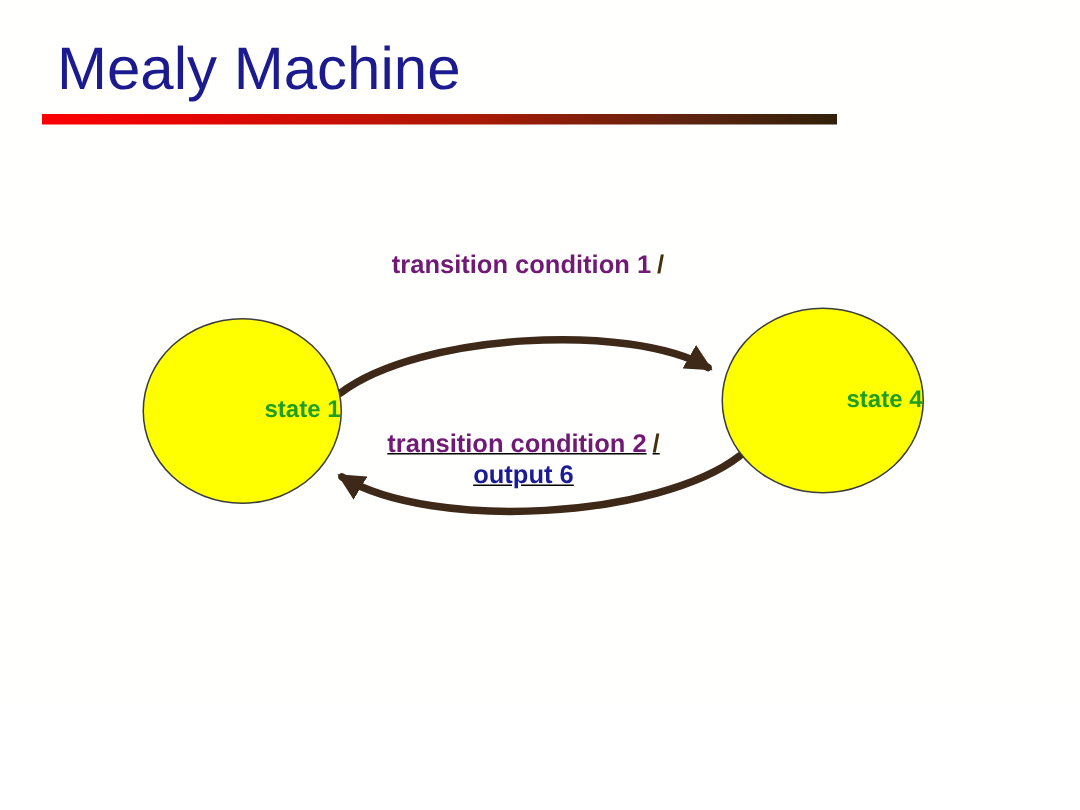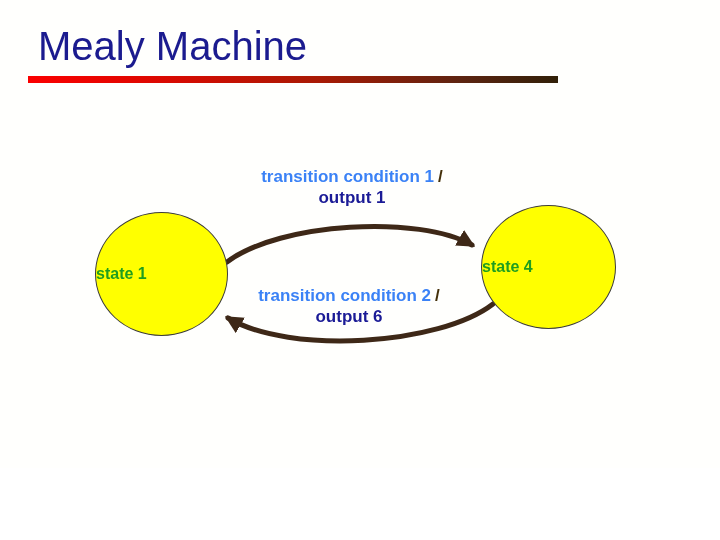--- a/index.html
+++ b/index.html
@@ -46,43 +46,43 @@
     left: 0;
     top: 0;
   }
   .state {
     position: absolute;
     border-radius: 50%;
     background: #ffff00;
     border: 1px solid #3c3c3c;
     display: flex;
     align-items: center;
-    justify-content: flex-start;
+    justify-content: flex-end;
     box-sizing: border-box;
   }
   .state-1 { left: 95px;  top: 212px; width: 133px; height: 124px; }
   .state-2 { left: 481px; top: 205px; width: 135px; height: 124px; }
   .state-label {
     font-size: 16px;
     font-weight: 700;
     color: #1f9e1f;
     white-space: nowrap;
   }
   .transition-label {
     position: absolute;
     transform: translateX(-50%);
     text-align: center;
     font-size: 17px;
     font-weight: 700;
     line-height: 21px;
     white-space: nowrap;
   }
   .transition-1 { left: 352px; top: 166px; }
-  .transition-2 { left: 349px; top: 285px; }
-  .condition-text { color: #3b82f6; }
+  .transition-2 { left: 349px; top: 285px; text-decoration: underline; }
+  .condition-text { color: #701a75; }
   .separator-text { color: #44300a; margin-left: 4px; }
   .output-text { color: #1b1b96; }
   .footer-rule {
     position: absolute;
     left: 17px;
     top: 508px;
     width: 686px;
     height: 3px;
     background: #14148c;
   }
@@ -120,21 +120,20 @@
     </div>
 
     <div class="state state-2">
       <span class="state-label">state 4</span>
     </div>
 
     <div class="transition-label transition-1">
       <div>
         <span class="condition-text">transition condition 1</span><span class="separator-text">/</span>
       </div>
-      <div class="output-text">output 1</div>
     </div>
 
     <div class="transition-label transition-2">
       <div>
         <span class="condition-text">transition condition 2</span><span class="separator-text">/</span>
       </div>
       <div class="output-text">output 6</div>
     </div>
 
   </div>

